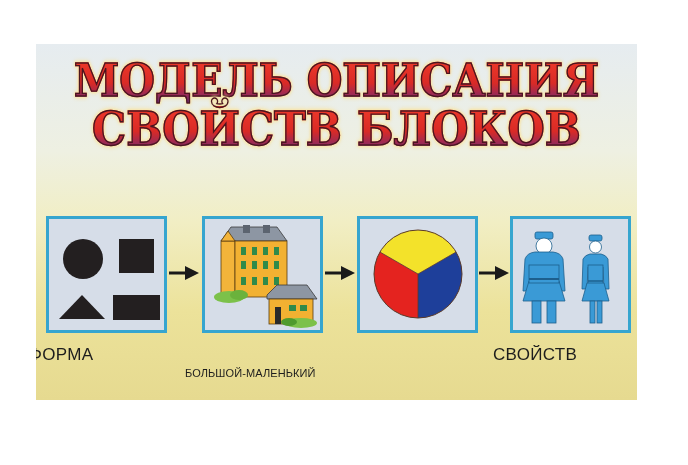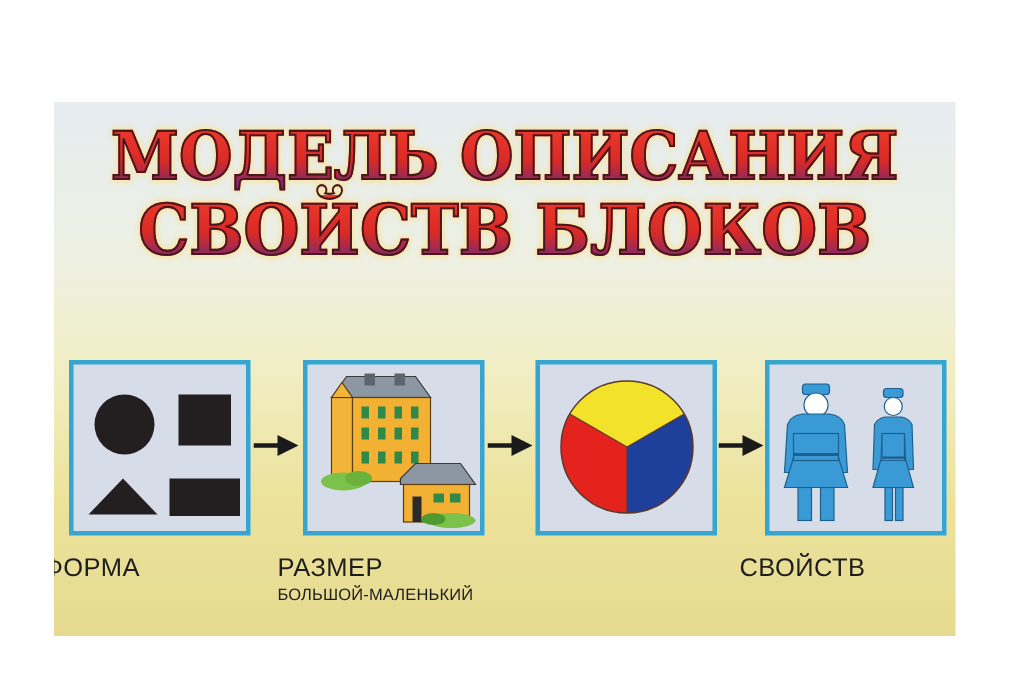--- a/index.html
+++ b/index.html
@@ -1,19 +1,19 @@
 <!DOCTYPE html>
 <html><head>
   <meta charset="utf-8">
   <style>
     html, body { margin: 0; padding: 0; background: #ffffff; }
     body { width: 688px; height: 465px; position: relative; overflow: hidden; font-family: "Liberation Sans", sans-serif; }
 
     .poster {
-      position: absolute; left: 36px; top: 68px; width: 601px; height: 356px;
+      position: absolute; left: 36px; top: 44px; width: 601px; height: 356px;
       background: linear-gradient(180deg, #e6ecf0 0%, #eef0e2 30%, #f1eec4 50%, #ece29a 75%, #e6da90 100%);
       overflow: hidden;
     }
 
     .title { position: absolute; left: 0; width: 601px; text-align: center; margin: 0; }
     .title-line {
       display: block;
       font-family: "DejaVu Serif", serif;
       font-weight: bold;
       letter-spacing: 0px;
@@ -154,19 +154,18 @@
         <path d="M74,64 L91,64 L96,82 L69,82 Z"></path>
         <rect x="77" y="82" width="5" height="22"></rect>
         <rect x="84" y="82" width="5" height="22"></rect>
         <line x1="75" y1="62" x2="90" y2="62" stroke="#1d5f8d" stroke-width="1.5"></line>
       </g>
     </svg>
   </div>
 
   <div class="label label-main" style="left:-7px;">ФОРМА</div>
 
-  <div class="label label-main" style="left:149px;">РАЗМЕР</div>
   <div class="label label-sub" style="left:149px;">БОЛЬШОЙ-МАЛЕНЬКИЙ</div>
 
 
   <div class="label label-main" style="left:457px;">СВОЙСТВ</div>
 
 </div>
 
 </body></html>

